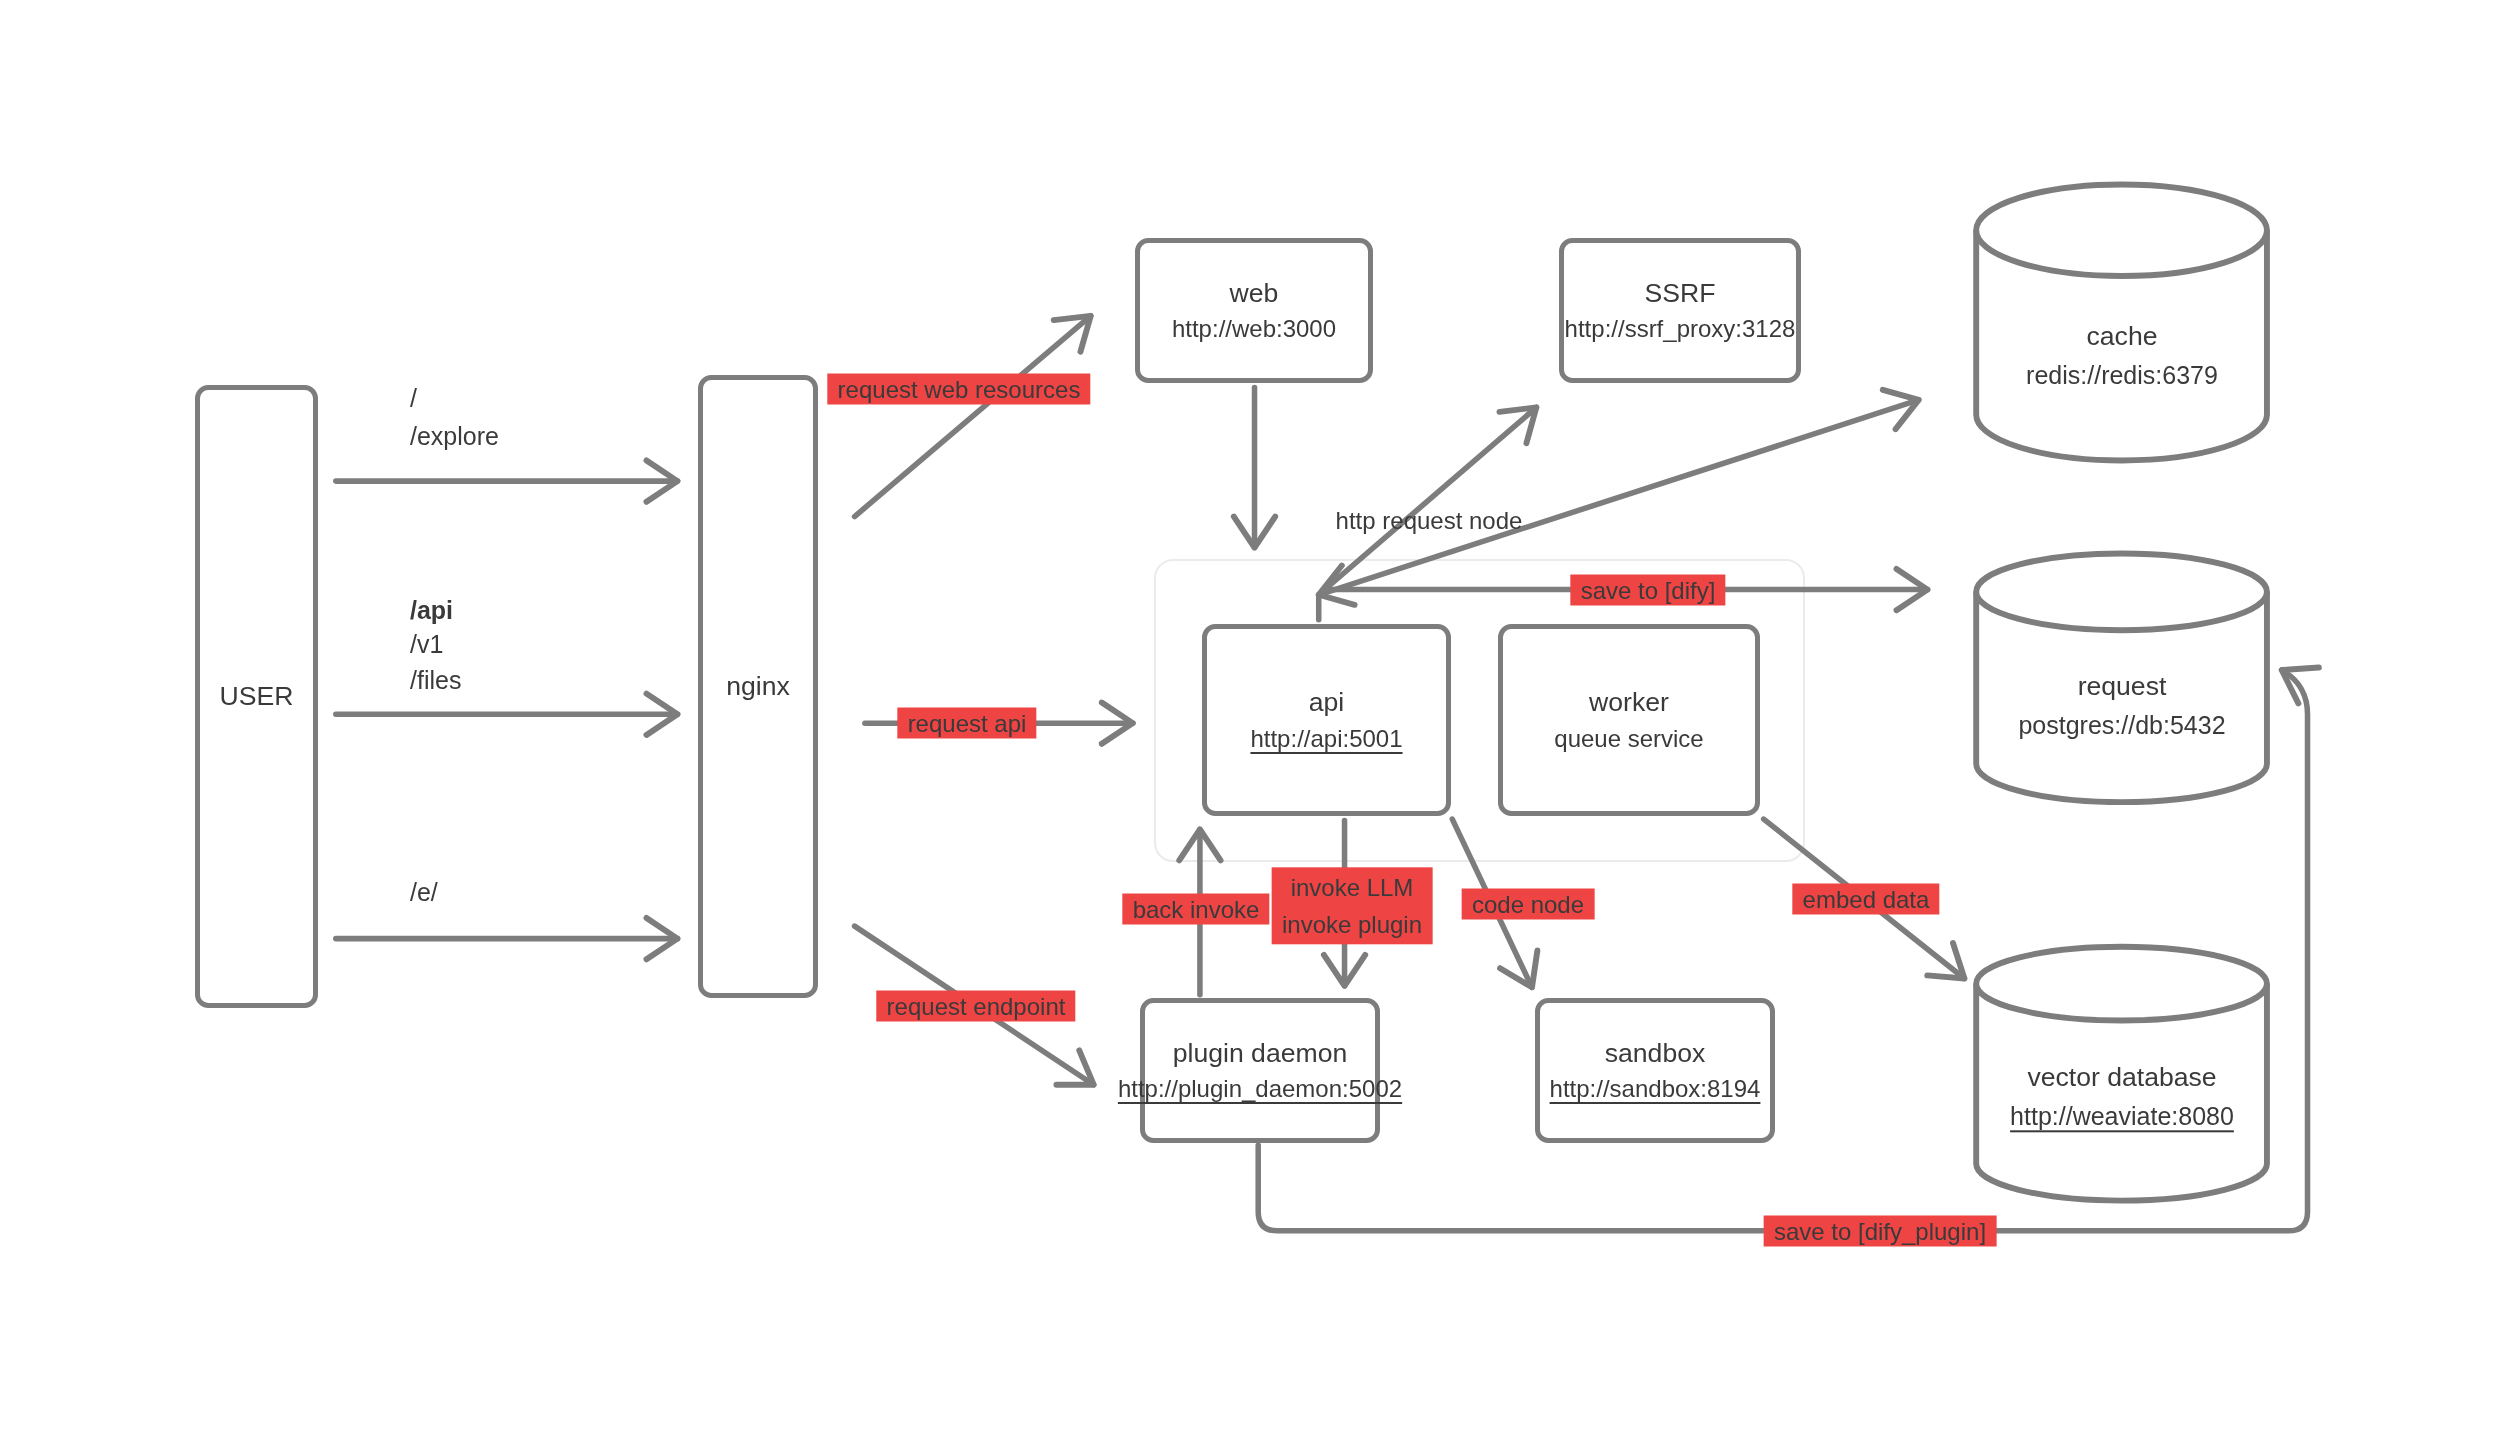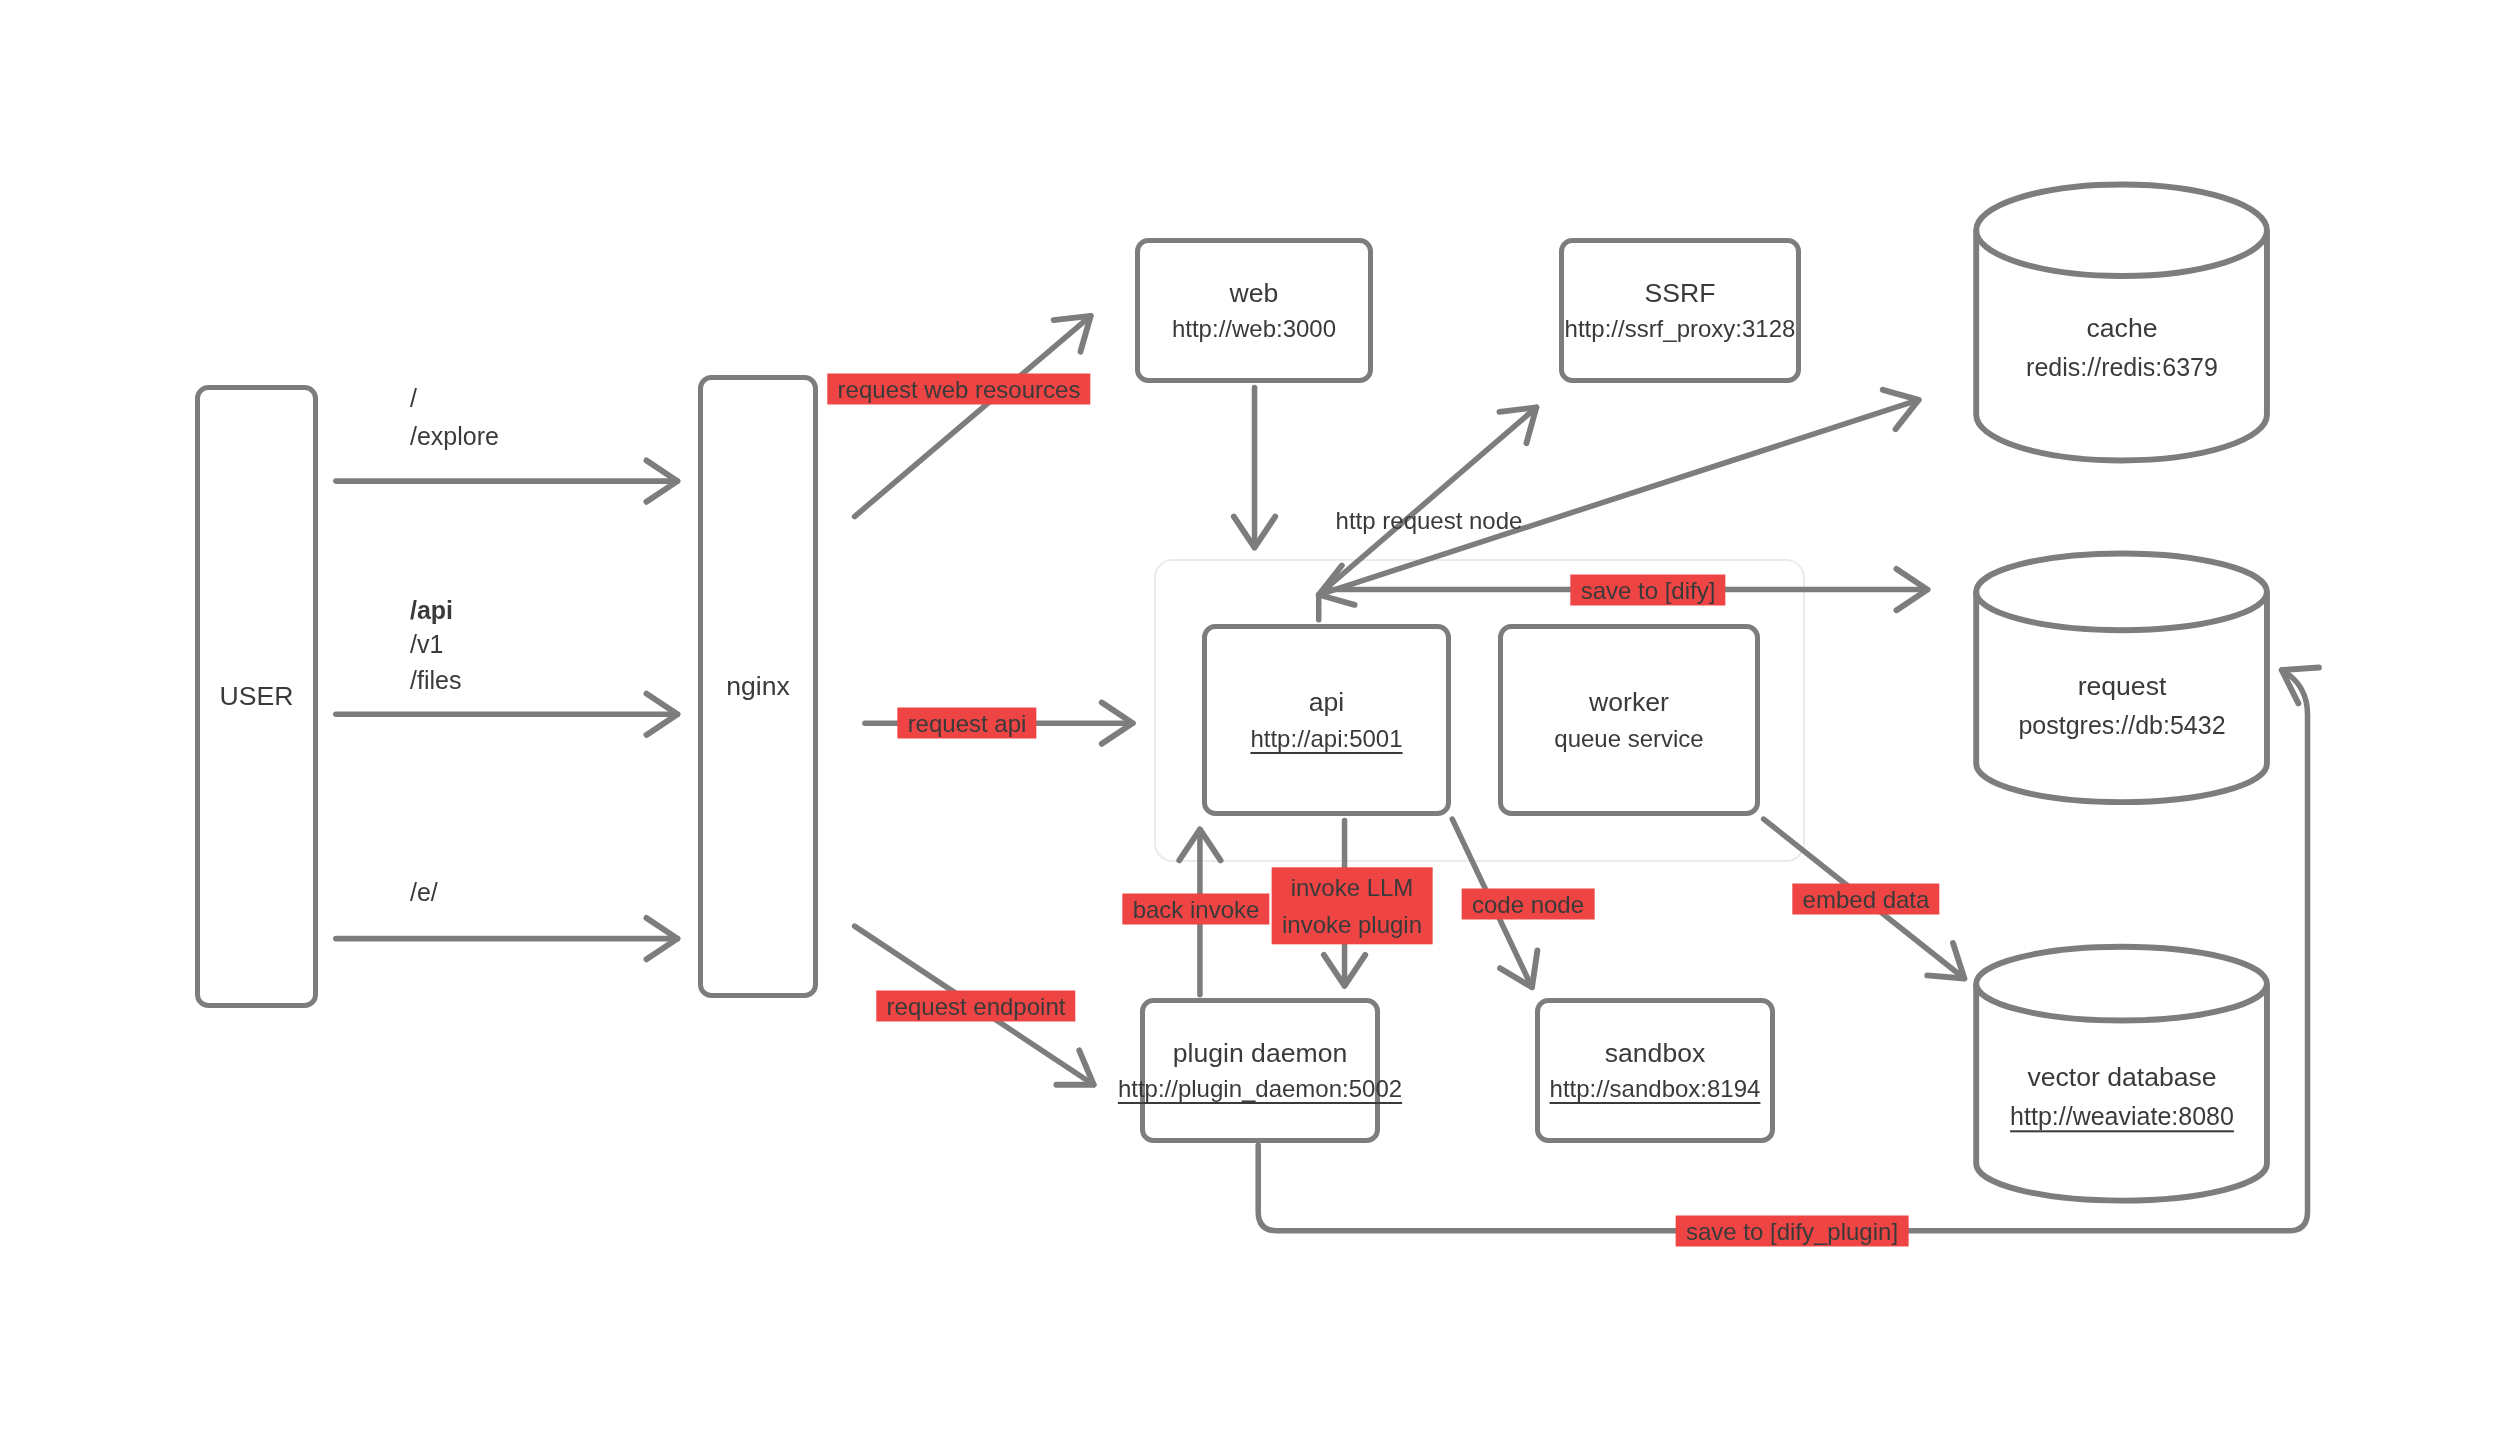--- a/index.html
+++ b/index.html
@@ -123,21 +123,21 @@
   <div class="node" style="left:1140px;top:998px;width:240px;height:145px;">
     <div class="title t34">plugin daemon</div>
     <div class="subtitle small24 u">http://plugin_daemon:5002</div>
   </div>
 
   <div class="node" style="left:1535px;top:998px;width:240px;height:145px;">
     <div class="title t34">sandbox</div>
     <div class="subtitle small28 u">http://sandbox:8194</div>
   </div>
 
-  <div class="cyl-label" style="left:2122px;top:348px;">
+  <div class="cyl-label" style="left:2122px;top:356px;">
     <div class="title">cache</div>
     <div class="subtitle">redis://redis:6379</div>
   </div>
 
   <div class="cyl-label" style="left:2122px;top:706px;">
     <div class="title">request</div>
     <div class="subtitle">postgres://db:5432</div>
   </div>
 
   <div class="cyl-label" style="left:2122px;top:1097px;">
@@ -157,16 +157,16 @@
   <div class="edge-label bg" style="left:976px;top:1006px;">request endpoint</div>
   <div class="edge-label" style="left:1429px;top:521px;">http request node</div>
   <div class="edge-label bg" style="left:1648px;top:590px;">save to [dify]</div>
   <div class="edge-label bg" style="left:1196px;top:909px;">back invoke</div>
   <div class="edge-label bg two-line" style="left:1352px;top:906px;">
     <div>invoke LLM</div>
     <div>invoke plugin</div>
   </div>
   <div class="edge-label bg" style="left:1528px;top:904px;">code node</div>
   <div class="edge-label bg" style="left:1866px;top:899px;">embed data</div>
-  <div class="edge-label bg" style="left:1792px;top:1231px;">save to [dify_plugin]</div>
+  <div class="edge-label bg" style="left:1880px;top:1231px;">save to [dify_plugin]</div>
 
 </div>
 
 
 </body></html>

